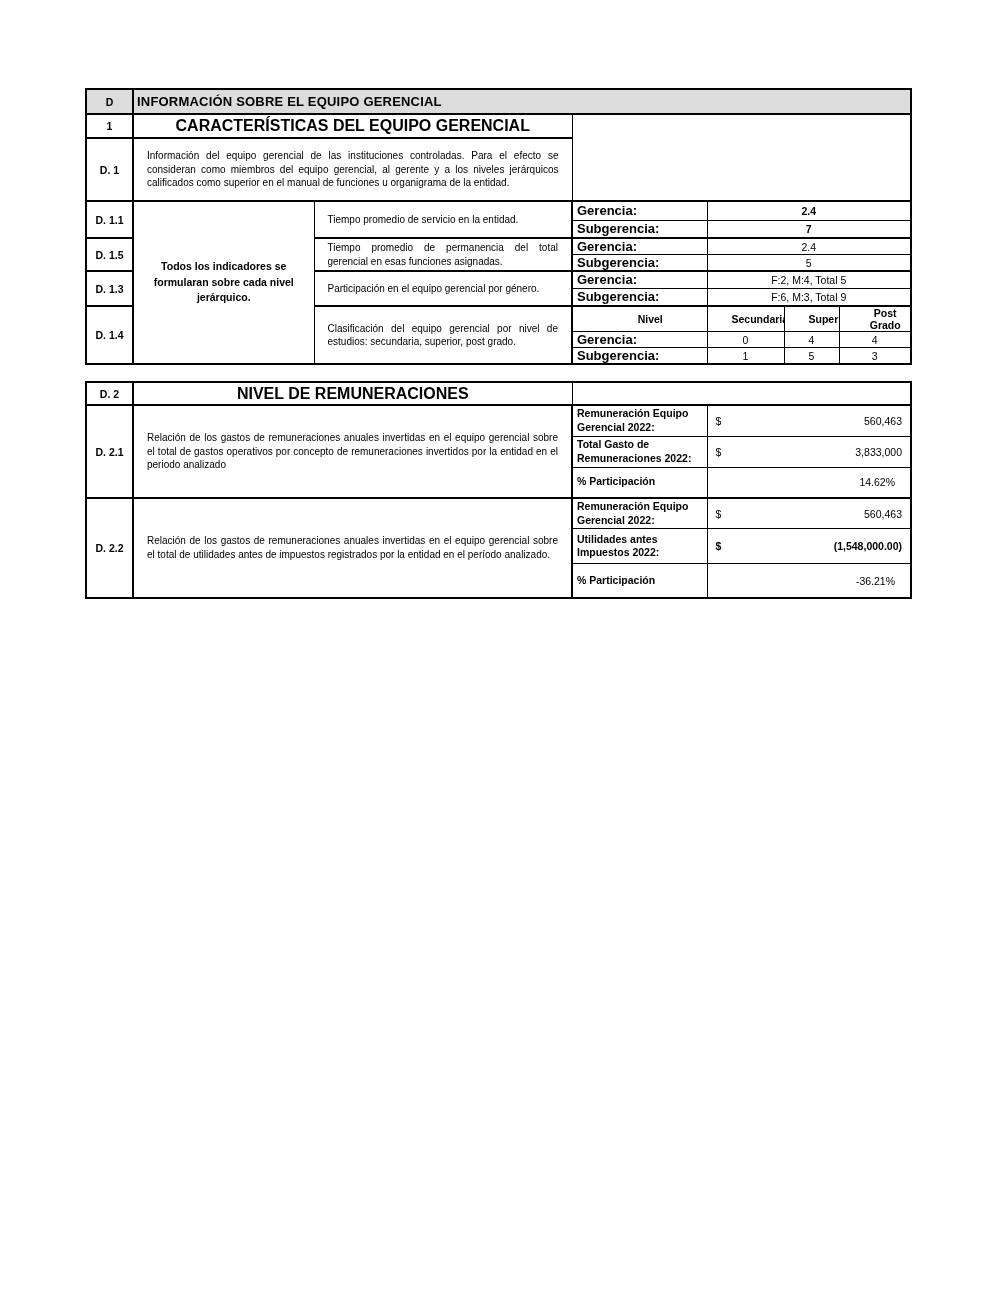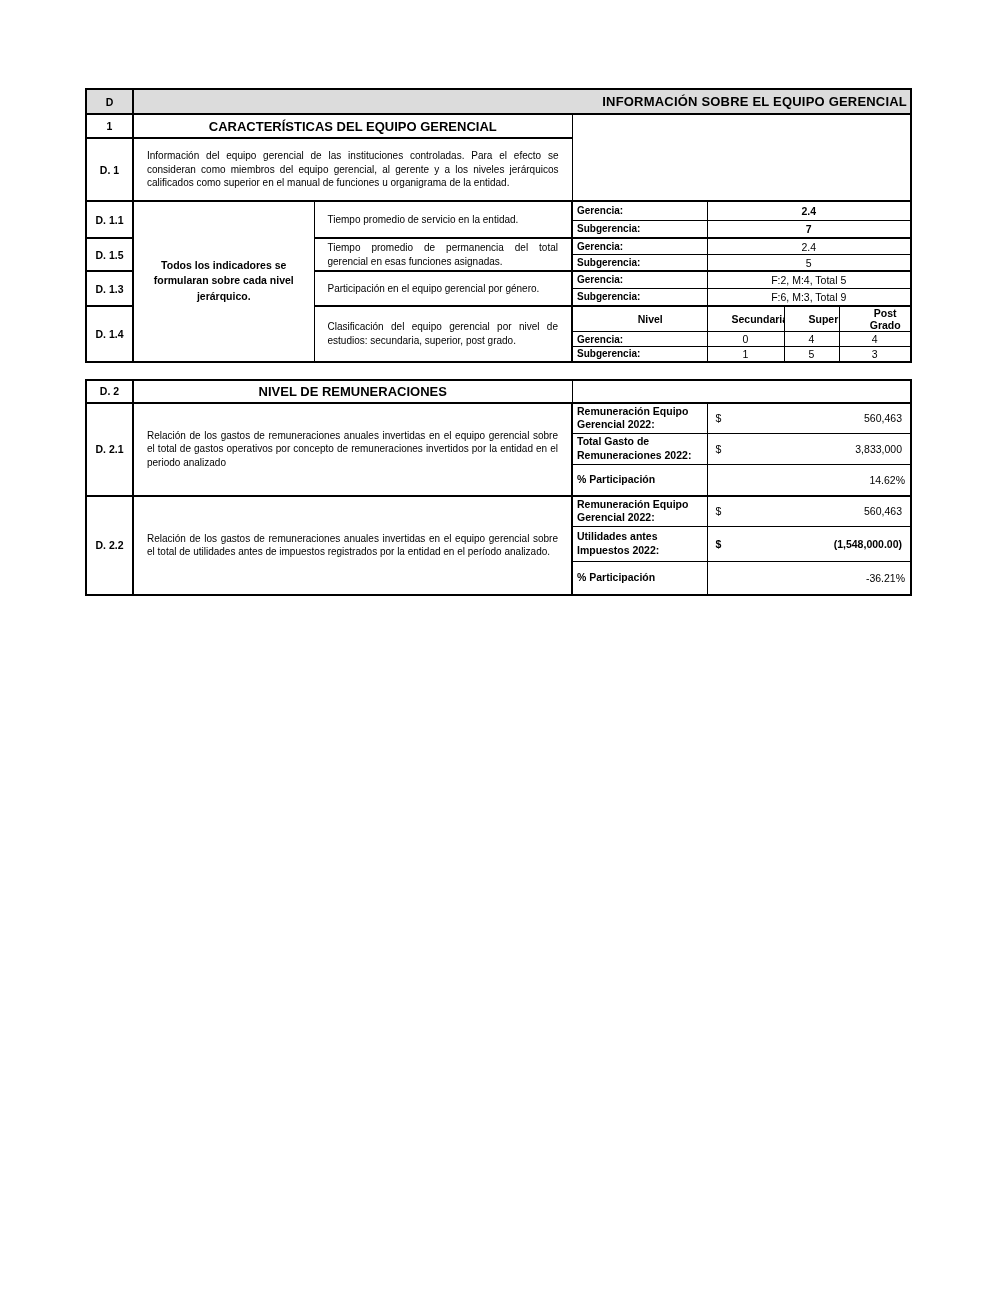--- a/index.html
+++ b/index.html
@@ -39,46 +39,46 @@
   table { border: 2px solid #000000; }
   .gray { background: #dcdcdc; }
   .id {
     font-weight: bold;
     text-align: center;
     font-size: 10.5px;
     border-right-width: 2px;
   }
   .title {
     font-weight: bold;
-    text-align: right;
+    text-align: left;
     font-size: 13px;
     letter-spacing: 0.2px;
   }
   .subtitle {
     font-weight: bold;
     text-align: center;
-    font-size: 13px;
+    font-size: 16px;
   }
   .desc {
     text-align: justify;
     padding: 2px 13px;
     line-height: 1.35;
     vertical-align: middle;
   }
   .note {
     font-weight: bold;
     text-align: center;
     font-size: 10.5px;
     line-height: 1.5;
     padding: 10px 10px;
     vertical-align: middle;
   }
   .lbl {
     font-weight: bold;
-    font-size: 10px;
+    font-size: 13px;
     text-align: left;
     border-left-width: 2px;
     padding-left: 4px;
   }
   .lbl2 {
     font-weight: bold;
     font-size: 10.5px;
     line-height: 1.3;
     text-align: left;
     border-left-width: 2px;
@@ -97,21 +97,21 @@
   }
   .moneyrow {
     display: flex;
     justify-content: space-between;
     align-items: center;
     padding: 0 5px 0 5px;
   }
   .pct {
     text-align: right;
     font-size: 10.5px;
-    padding-right: 5px;
+    padding-right: 15px;
   }
   .cur { font-size: 10.5px; }
   .amt { font-size: 10.5px; padding-left: 32px; }
   .b2b { border-bottom-width: 2px; }
   .b2t { border-top-width: 2px; }
   .empty { background: #ffffff; }
 </style>
 </head>
 <body>
 

